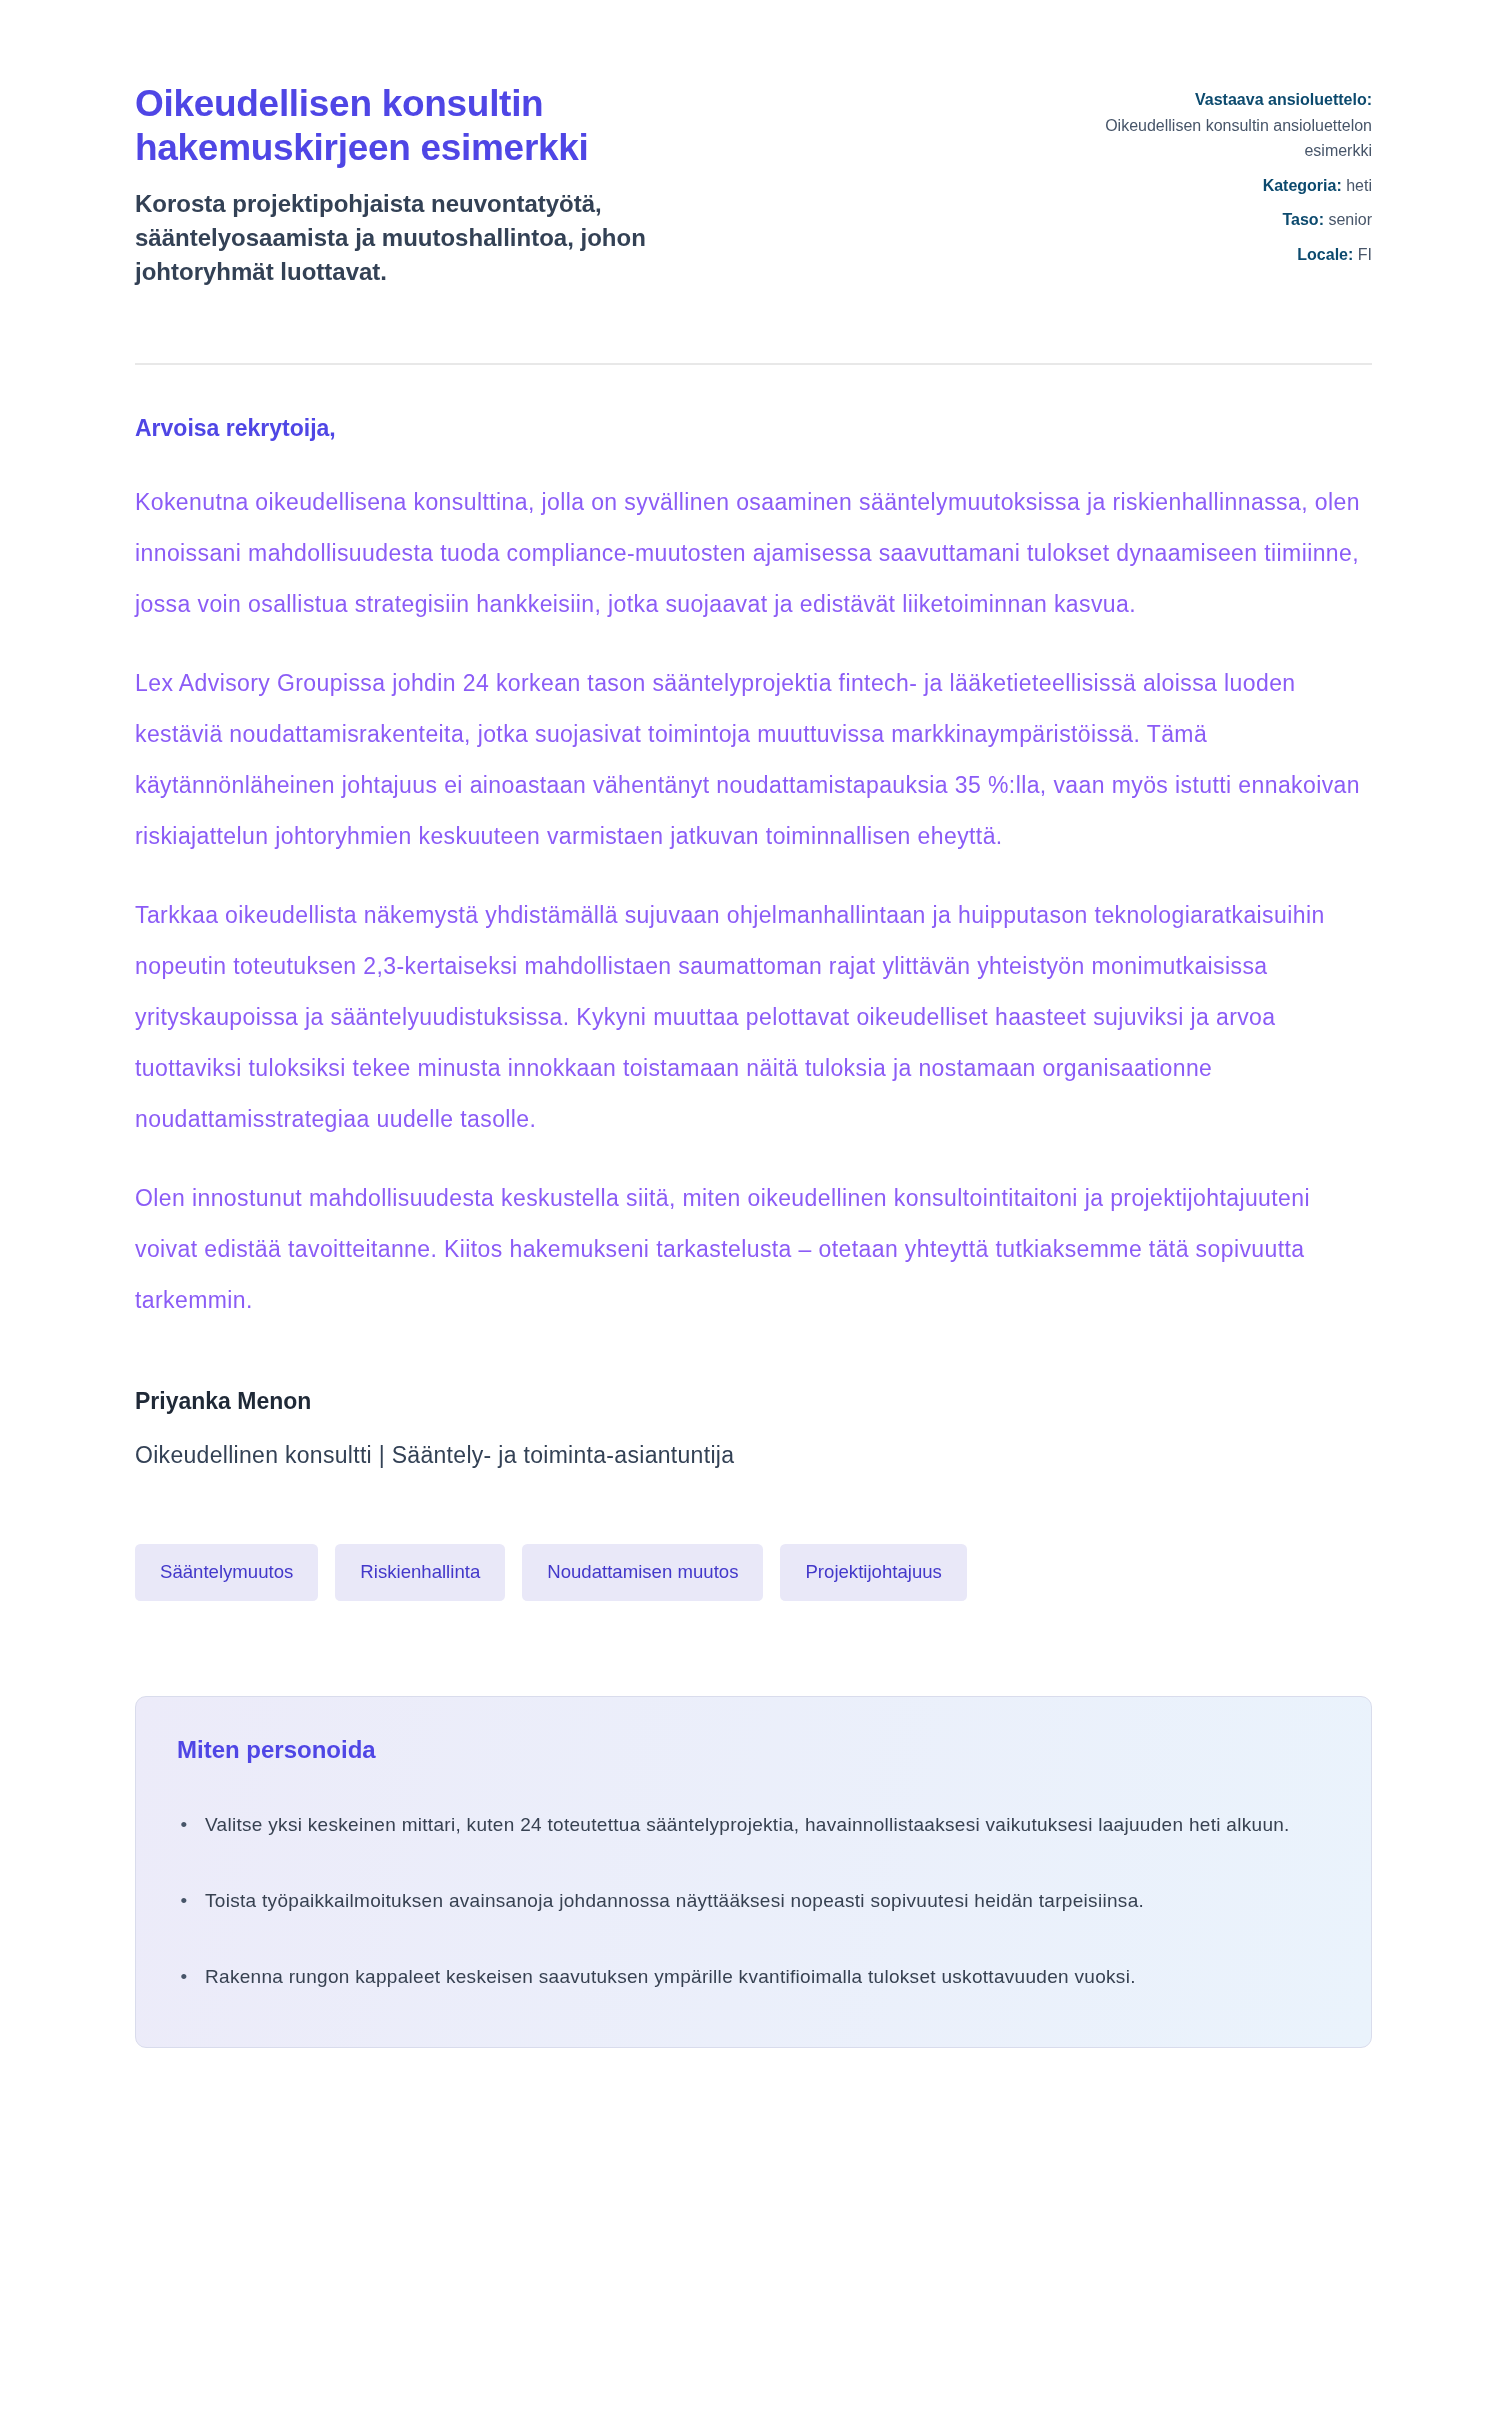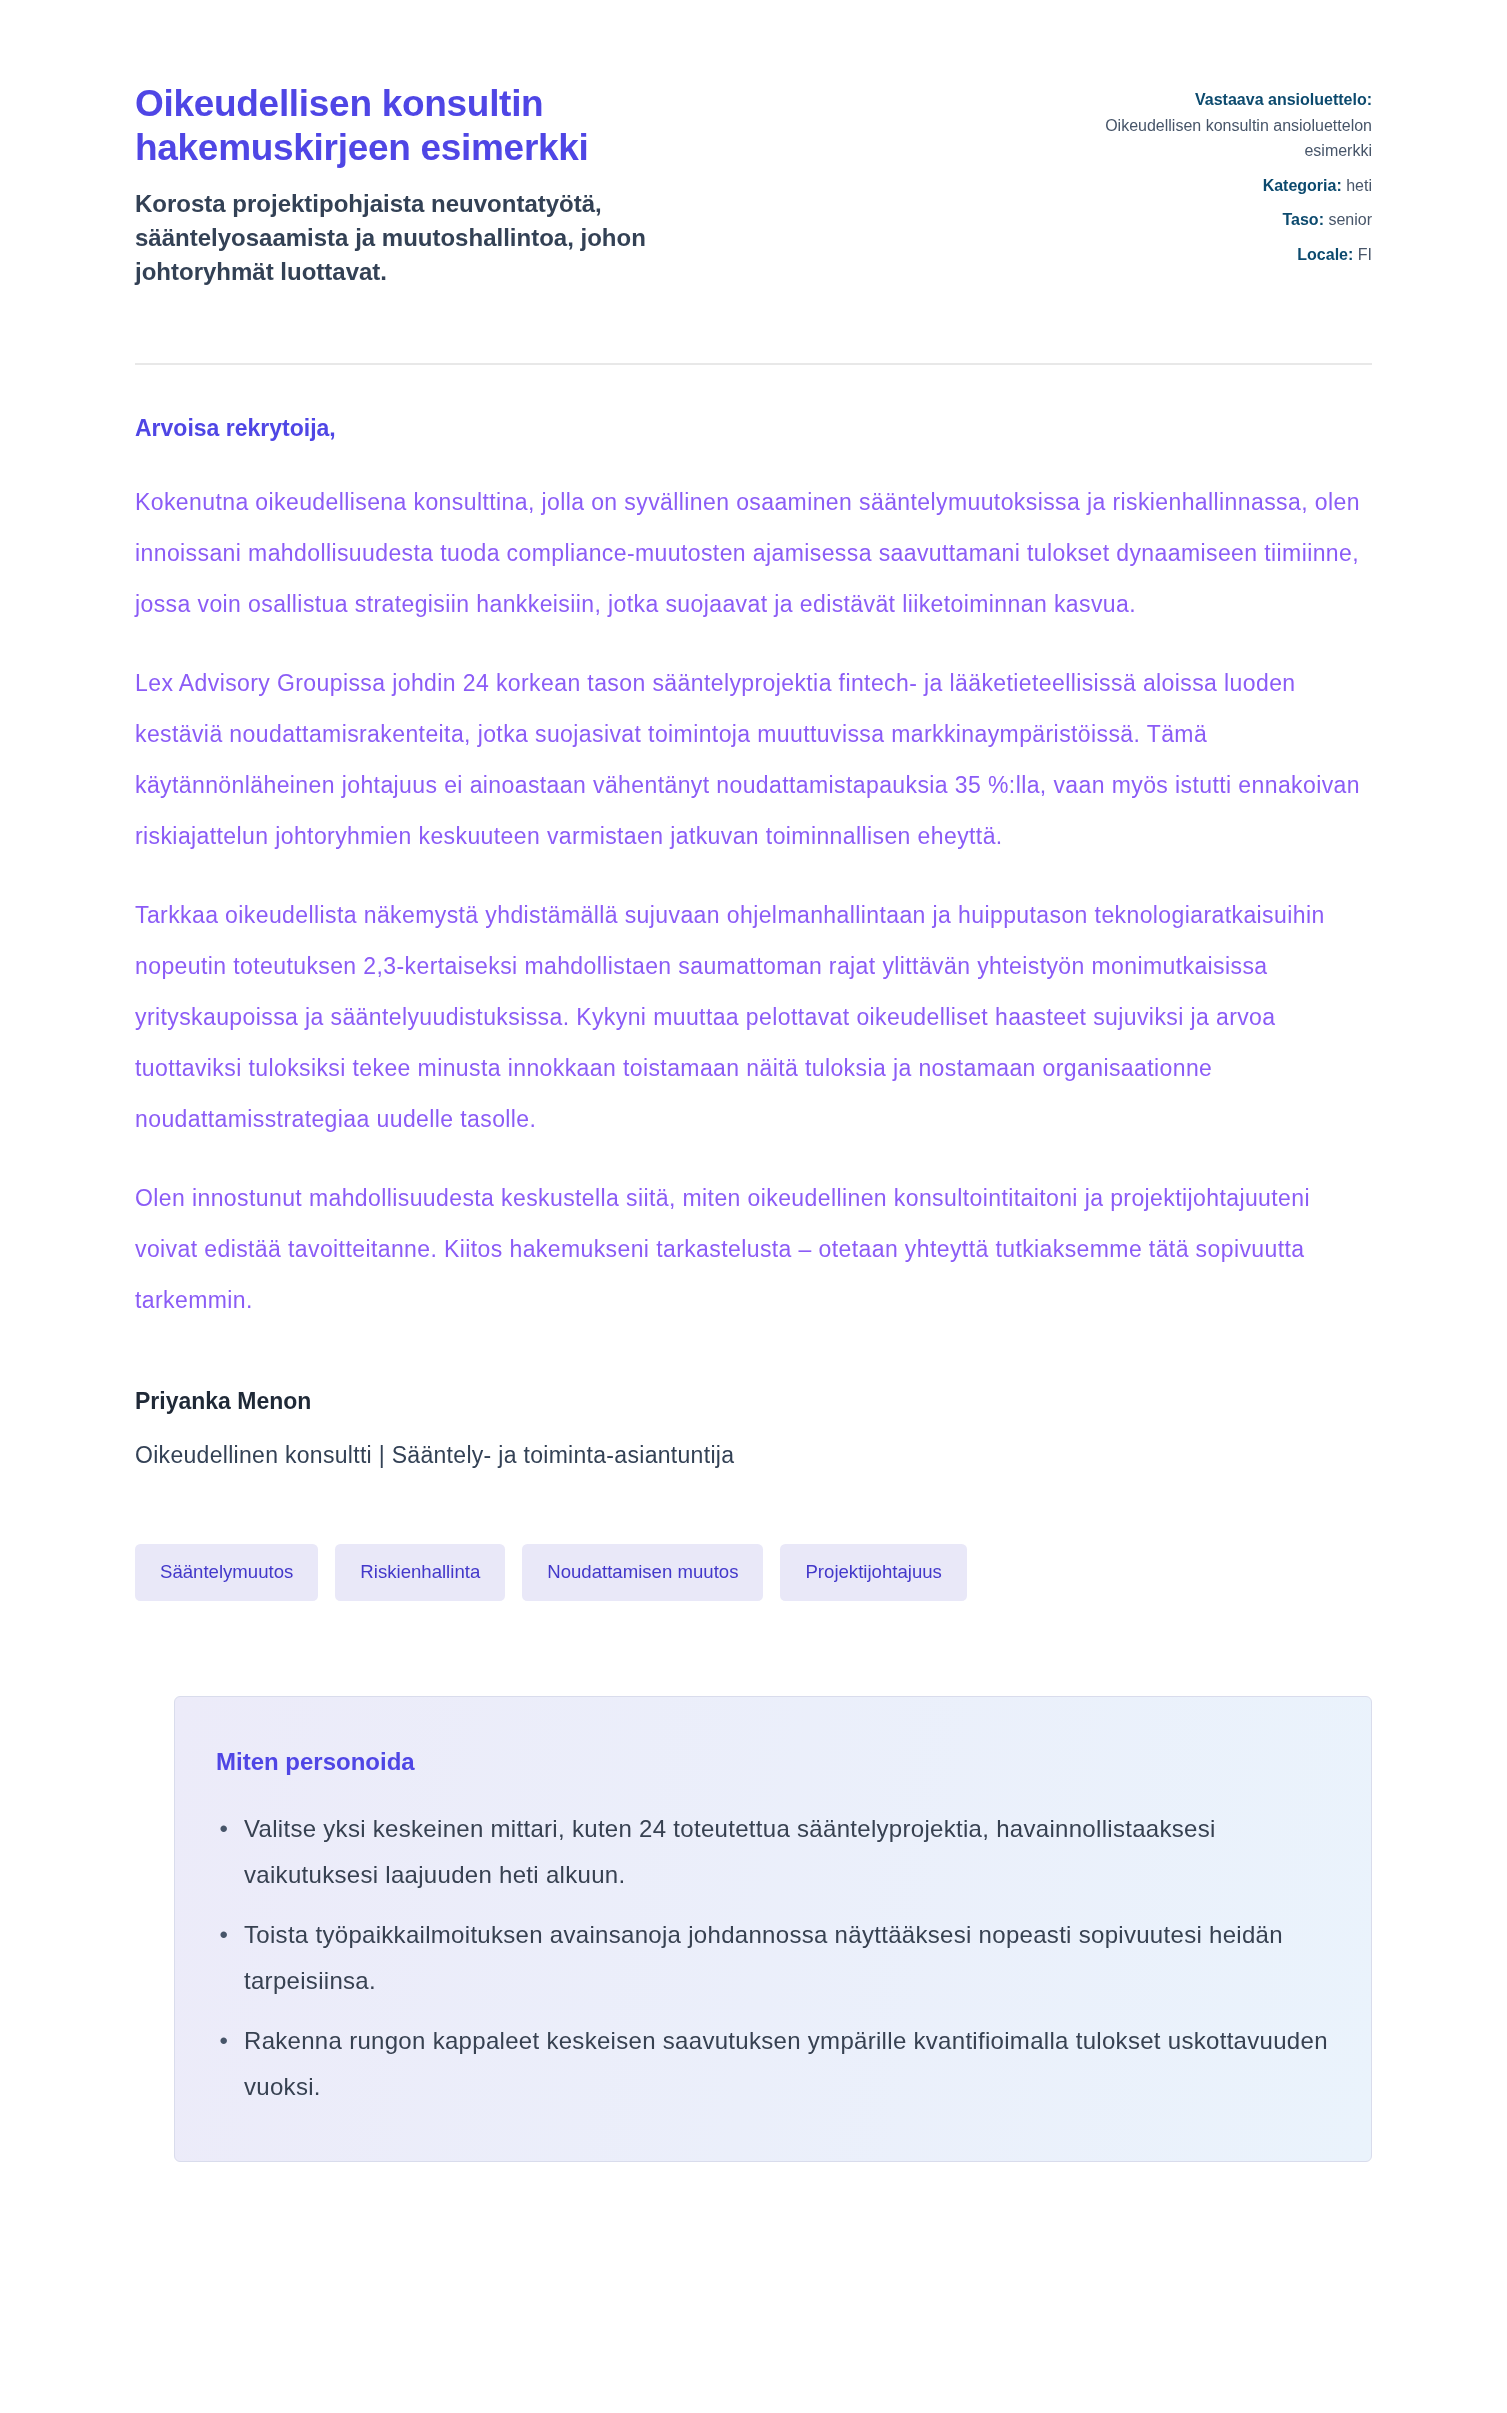--- a/index.html
+++ b/index.html
@@ -99,42 +99,41 @@
     font-weight: 500;
     padding: 17.7px 25px;
     border-radius: 5.3px;
     cursor: pointer;
   }
 
   
   .tips-box {
     margin-top: 95px;
     border: 0.9px solid #d9dcec;
-    border-radius: 6px;
+    border-radius: 11px;
     background: linear-gradient(100deg, #ecebf9 0%, #eaf3fc 100%);
-    padding: 51px 41px;
-    margin-left: 39px;
+    padding: 39px 41px;
   }
   .tips-title {
     margin: 0;
     font-size: 24px;
     font-weight: 700;
     color: #4f46e5;
   }
   .tips-list {
     list-style: none;
     margin: 30px 0 0 0;
     padding: 0;
   }
   .tips-list li {
     position: relative;
     padding-left: 28px;
     margin-bottom: 14px;
-    font-size: 24px;
-    line-height: 46px;
+    font-size: 19px;
+    line-height: 62px;
     letter-spacing: 0.3px;
     color: #374151;
     max-width: 1170px;
   }
   .tips-list li::before {
     content: "•";
     position: absolute;
     left: 3.5px;
     top: 0;
     color: #475569;

